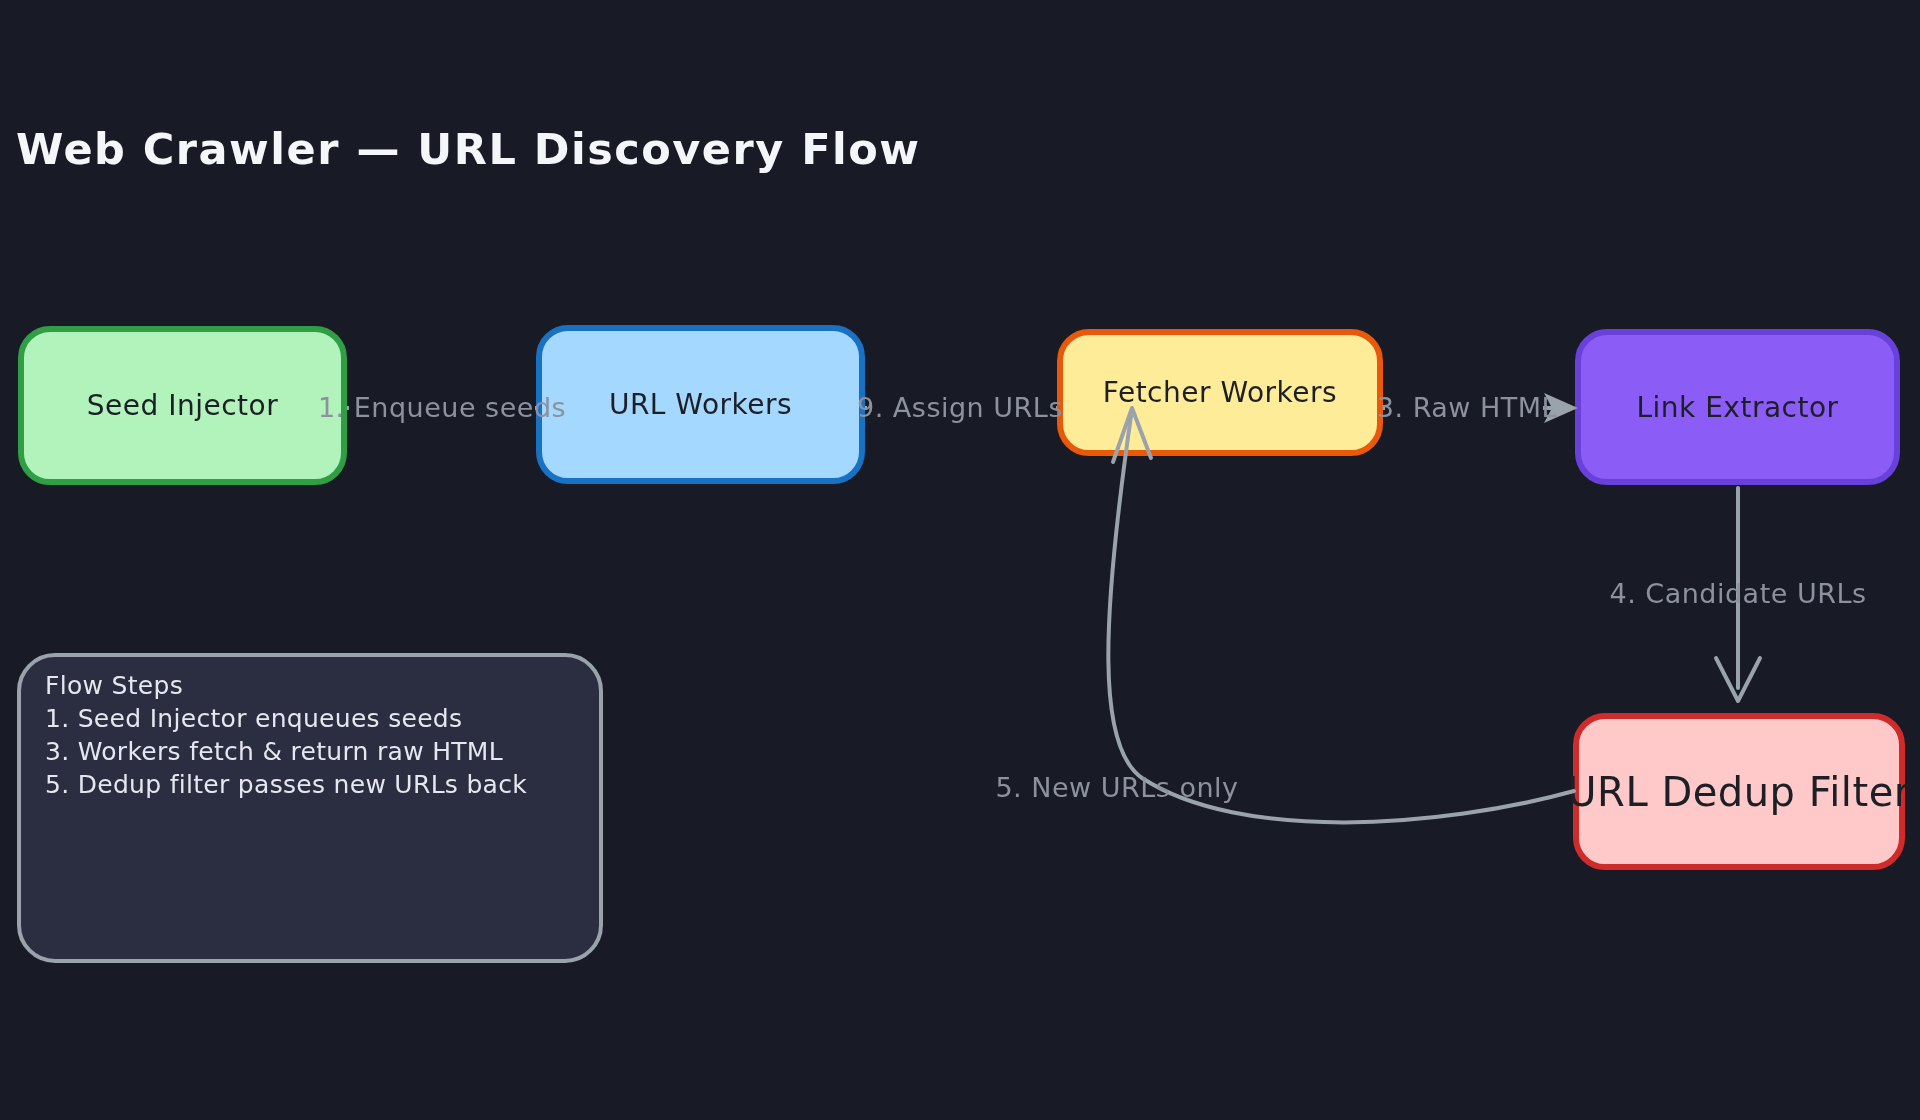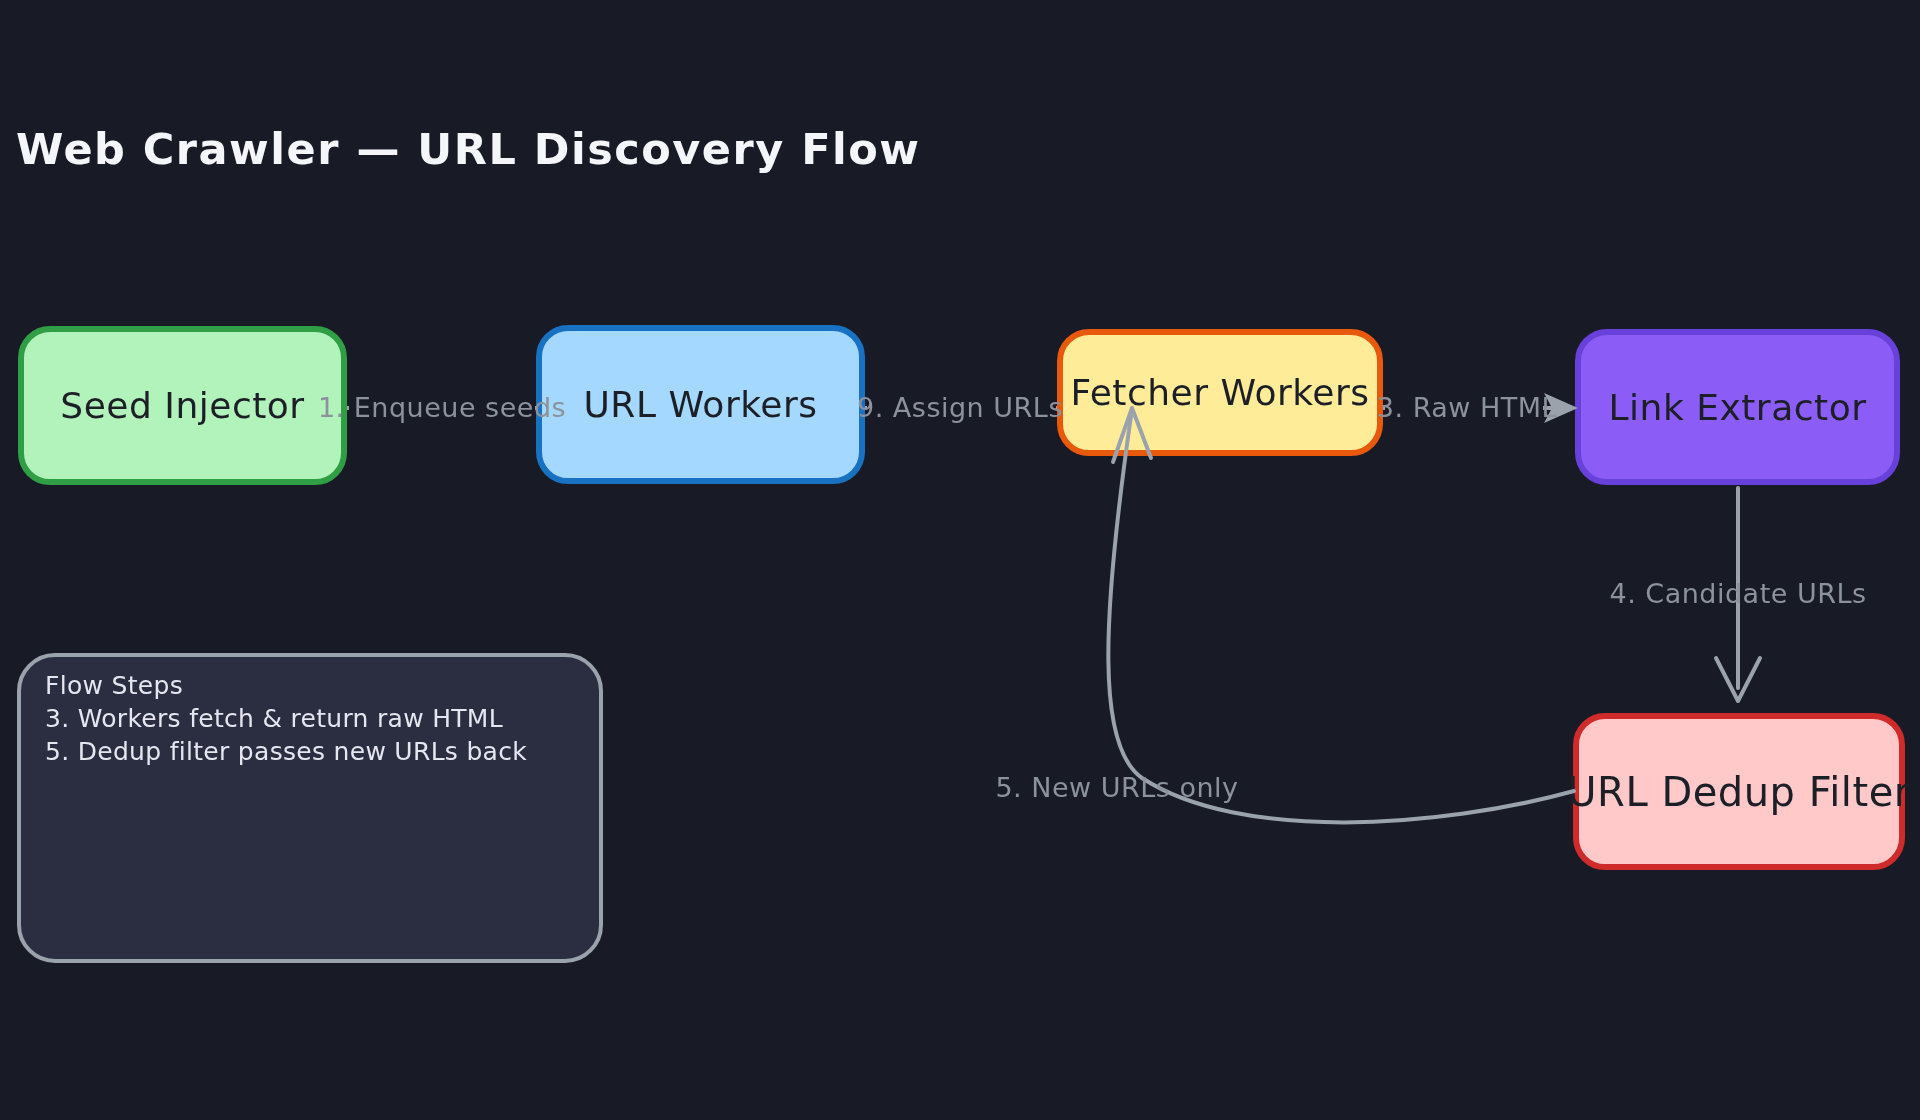--- a/index.html
+++ b/index.html
@@ -10,21 +10,21 @@
   }
   .layer{position:absolute;left:0;top:0;width:1920px;height:1120px;pointer-events:none;}
   #svg-low{z-index:1;}
   .edge-label-bg{position:absolute;z-index:2;background:var(--color-canvas,#181a25);}
   .node{
     position:absolute;z-index:3;box-sizing:border-box;
     border:6px solid #000;border-radius:32px;
     display:flex;align-items:center;justify-content:center;
   }
   .node-label{
-    font-size:36px;font-weight:500;color:var(--color-node_text,#1d1f27);
+    font-size:28px;font-weight:500;color:var(--color-node_text,#1d1f27);
     white-space:nowrap;letter-spacing:0.5px;
   }
   .node-label.big{font-size:40px;}
   #svg-high{z-index:4;}
   .edge-label{
     position:absolute;z-index:5;width:260px;text-align:center;
     font-size:27px;color:var(--color-label_text,#8b929d);
     white-space:nowrap;letter-spacing:0.5px;
   }
   .title{
@@ -89,15 +89,16 @@
 <div class="title">Web Crawler — URL Discovery Flow</div>
 
 <div class="edge-label" style="left:312px;top:392px;">1. Enqueue seeds</div>
 <div class="edge-label" style="left:830px;top:392px;">9. Assign URLs</div>
 <div class="edge-label" style="left:1337px;top:392px;">3. Raw HTML</div>
 <div class="edge-label" style="left:1608px;top:578px;">4. Candidate URLs</div>
 <div class="edge-label" style="left:987px;top:772px;">5. New URLs only</div>
 
 <div class="legend">
   <div class="legend-line">Flow Steps</div>
+  <div class="legend-line">1. Seed Injector enqueues seeds</div>
   <div class="legend-line">3. Workers fetch &amp; return raw HTML</div>
   <div class="legend-line">5. Dedup filter passes new URLs back</div>
 </div>
 
 </body></html>

